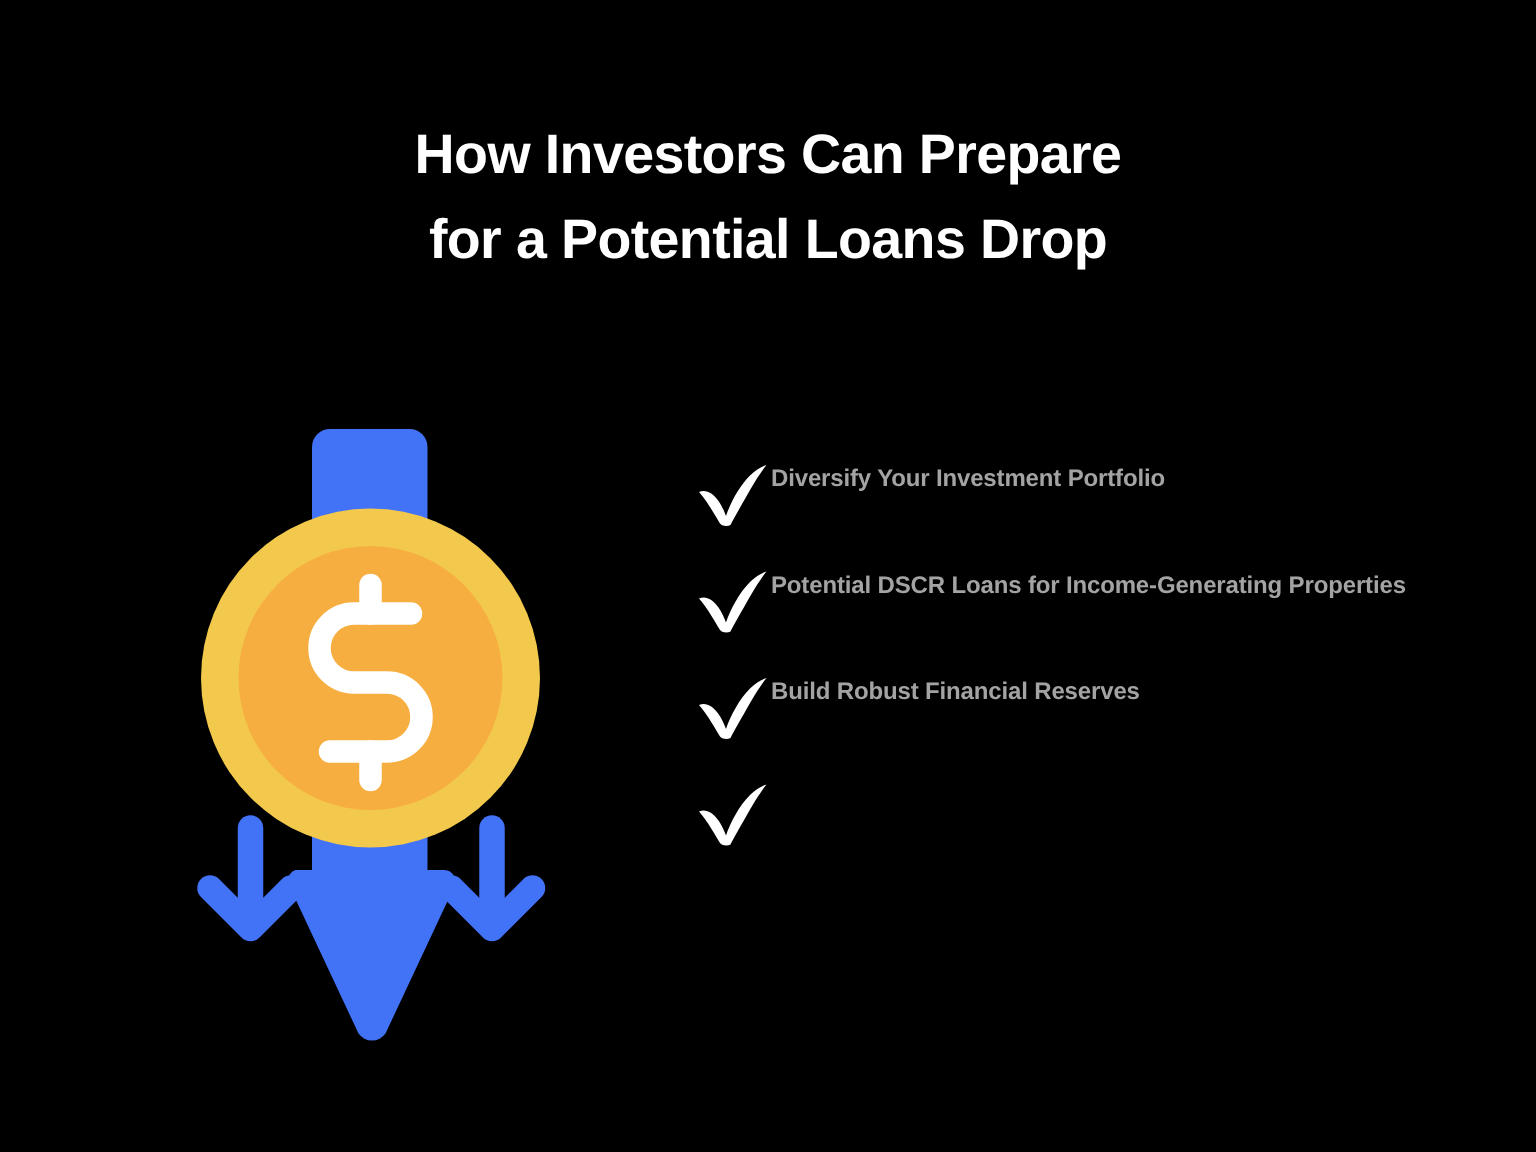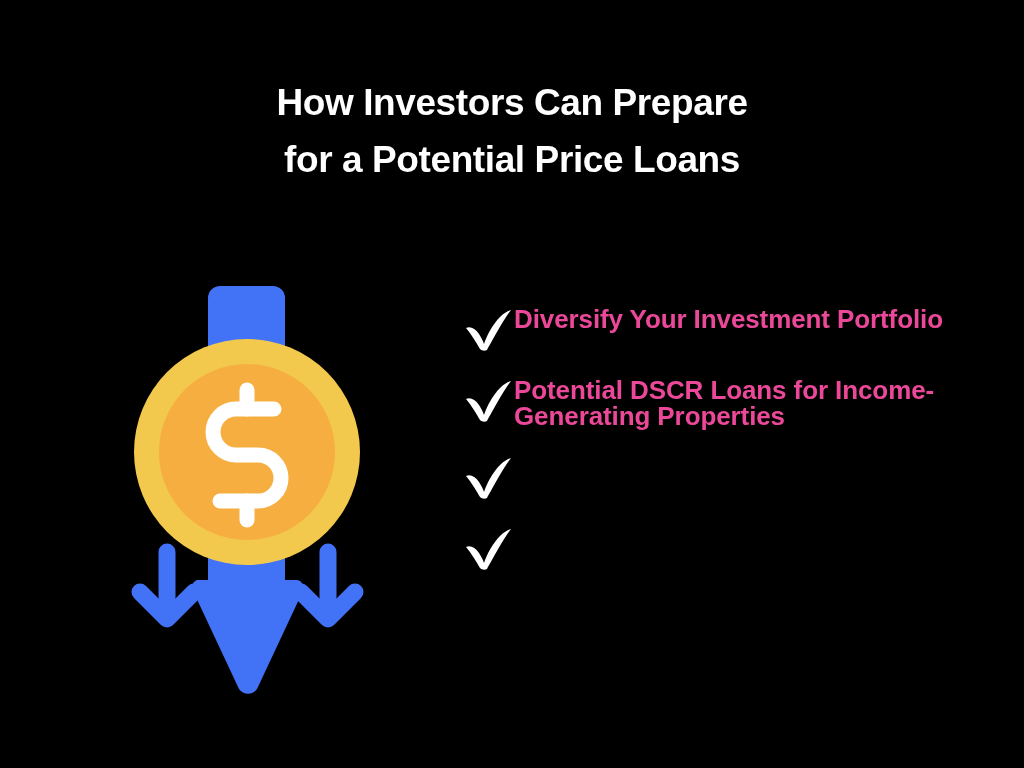--- a/index.html
+++ b/index.html
@@ -85,37 +85,37 @@
   }
 
   .check-icon svg {
     display: block;
     width: 52px;
     height: 44px;
   }
 
   .check-label {
     flex: 1 1 auto;
-    font-size: 26px;
+    font-size: 16px;
     line-height: 25.5px;
     font-weight: 700;
     letter-spacing: -0.1px;
-    color: #ec4899;
+    color: #a3a3a3;
     padding-top: 1px;
     max-width: 430px;
   }
 </style>
 </head>
 <body>
 
 <div class="canvas">
 
   <div class="title-block">
     <span class="title-line">How Investors Can Prepare</span>
-    <span class="title-line">for a Potential Price Loans</span>
+    <span class="title-line">for a Potential Loans Drop</span>
   </div>
 
   <div class="icon-wrap">
     <svg viewBox="0 0 270 440" xmlns="http://www.w3.org/2000/svg" aria-hidden="true">
 
       <g>
         <path d="M100,16 h53 a12,12 0 0 1 12,12 v300 h-77 v-300 a12,12 0 0 1 12,-12 z" fill="#4272F5"></path>
 
         <path d="M77,310 h99 a8,8 0 0 1 6,13 l-45,96 a11,11 0 0 1 -18,0 l-45,-96 a8,8 0 0 1 3,-13 z" fill="#4272F5"></path>
       </g>
@@ -162,20 +162,21 @@
       </span>
       <span class="check-label">Potential DSCR Loans for Income-Generating Properties</span>
     </div>
 
     <div class="check-row">
       <span class="check-icon">
         <svg viewBox="0 0 52 44" xmlns="http://www.w3.org/2000/svg" aria-hidden="true">
           <path d="M4,20 C8,18 13,20 17,26 C19,29 21,33 22,36 C25,27 31,16 38,9 C42,5 46,3 49,2 C45,7 40,15 35,24 C31,31 27,38 25,42 C23,43 20,43 18,41 C15,36 10,27 4,20 Z" fill="#FFFFFF"></path>
         </svg>
       </span>
+      <span class="check-label">Build Robust Financial Reserves</span>
     </div>
 
     <div class="check-row">
       <span class="check-icon">
         <svg viewBox="0 0 52 44" xmlns="http://www.w3.org/2000/svg" aria-hidden="true">
           <path d="M4,20 C8,18 13,20 17,26 C19,29 21,33 22,36 C25,27 31,16 38,9 C42,5 46,3 49,2 C45,7 40,15 35,24 C31,31 27,38 25,42 C23,43 20,43 18,41 C15,36 10,27 4,20 Z" fill="#FFFFFF"></path>
         </svg>
       </span>
     </div>
 

